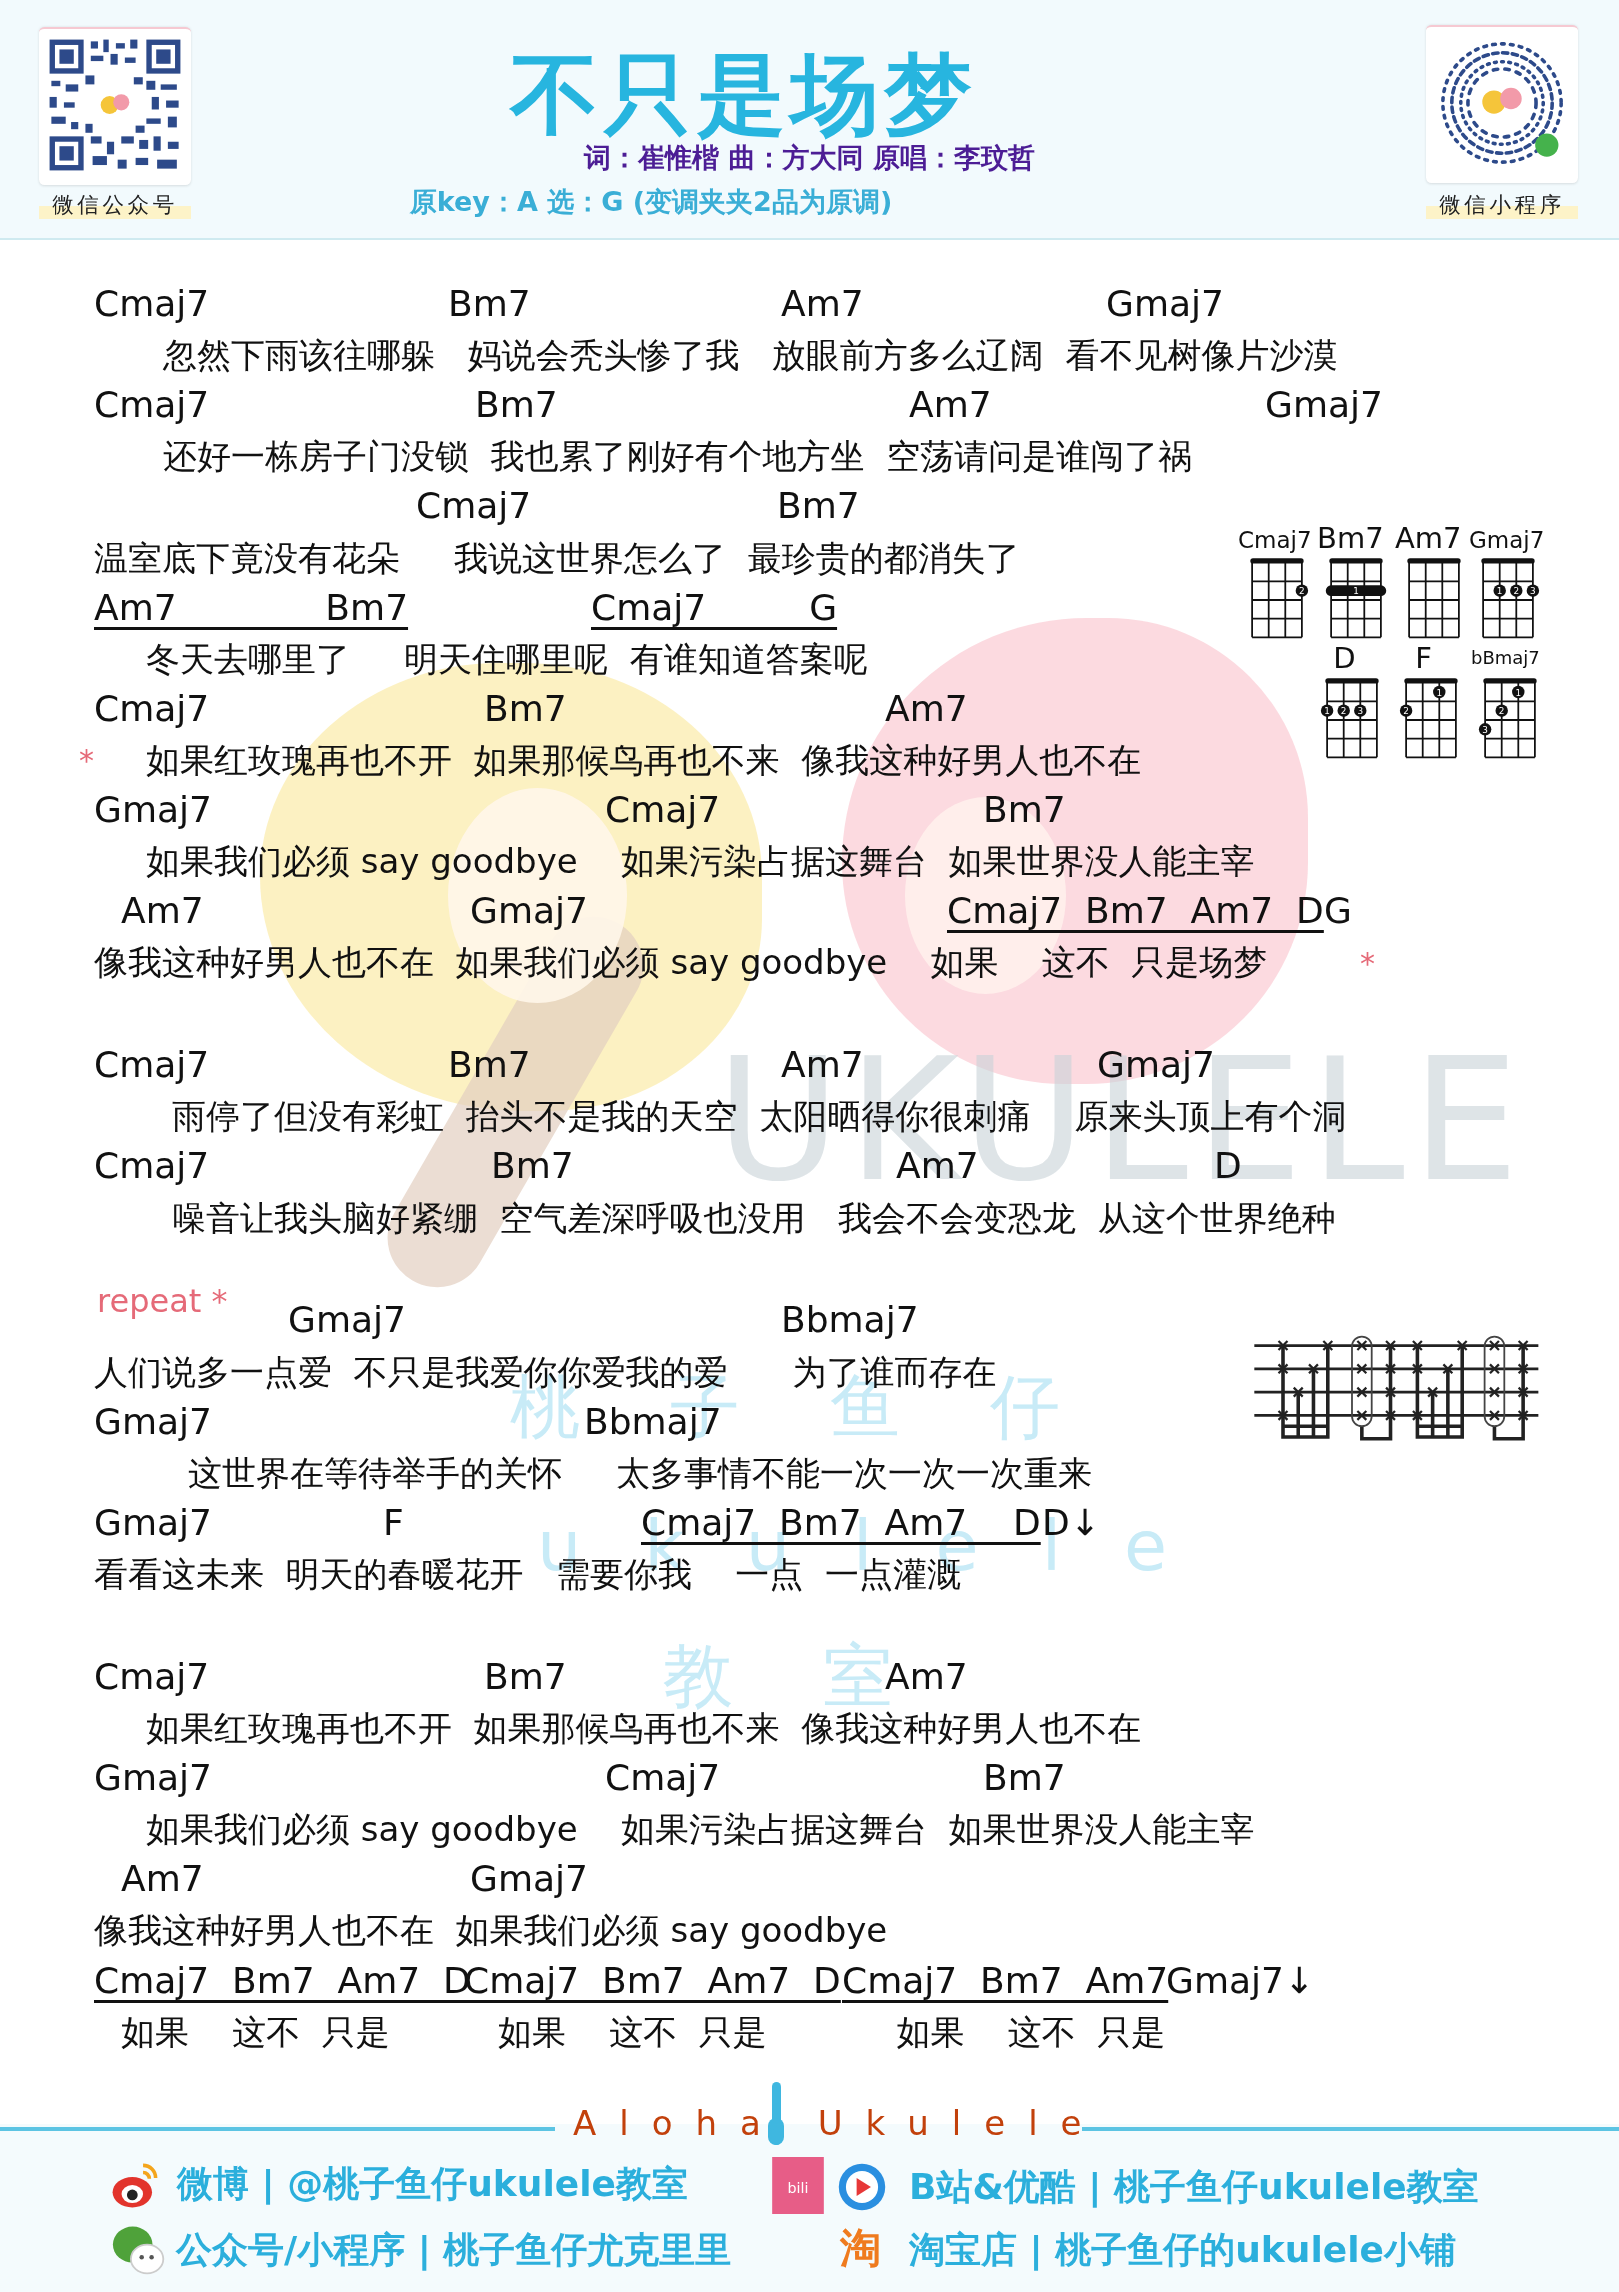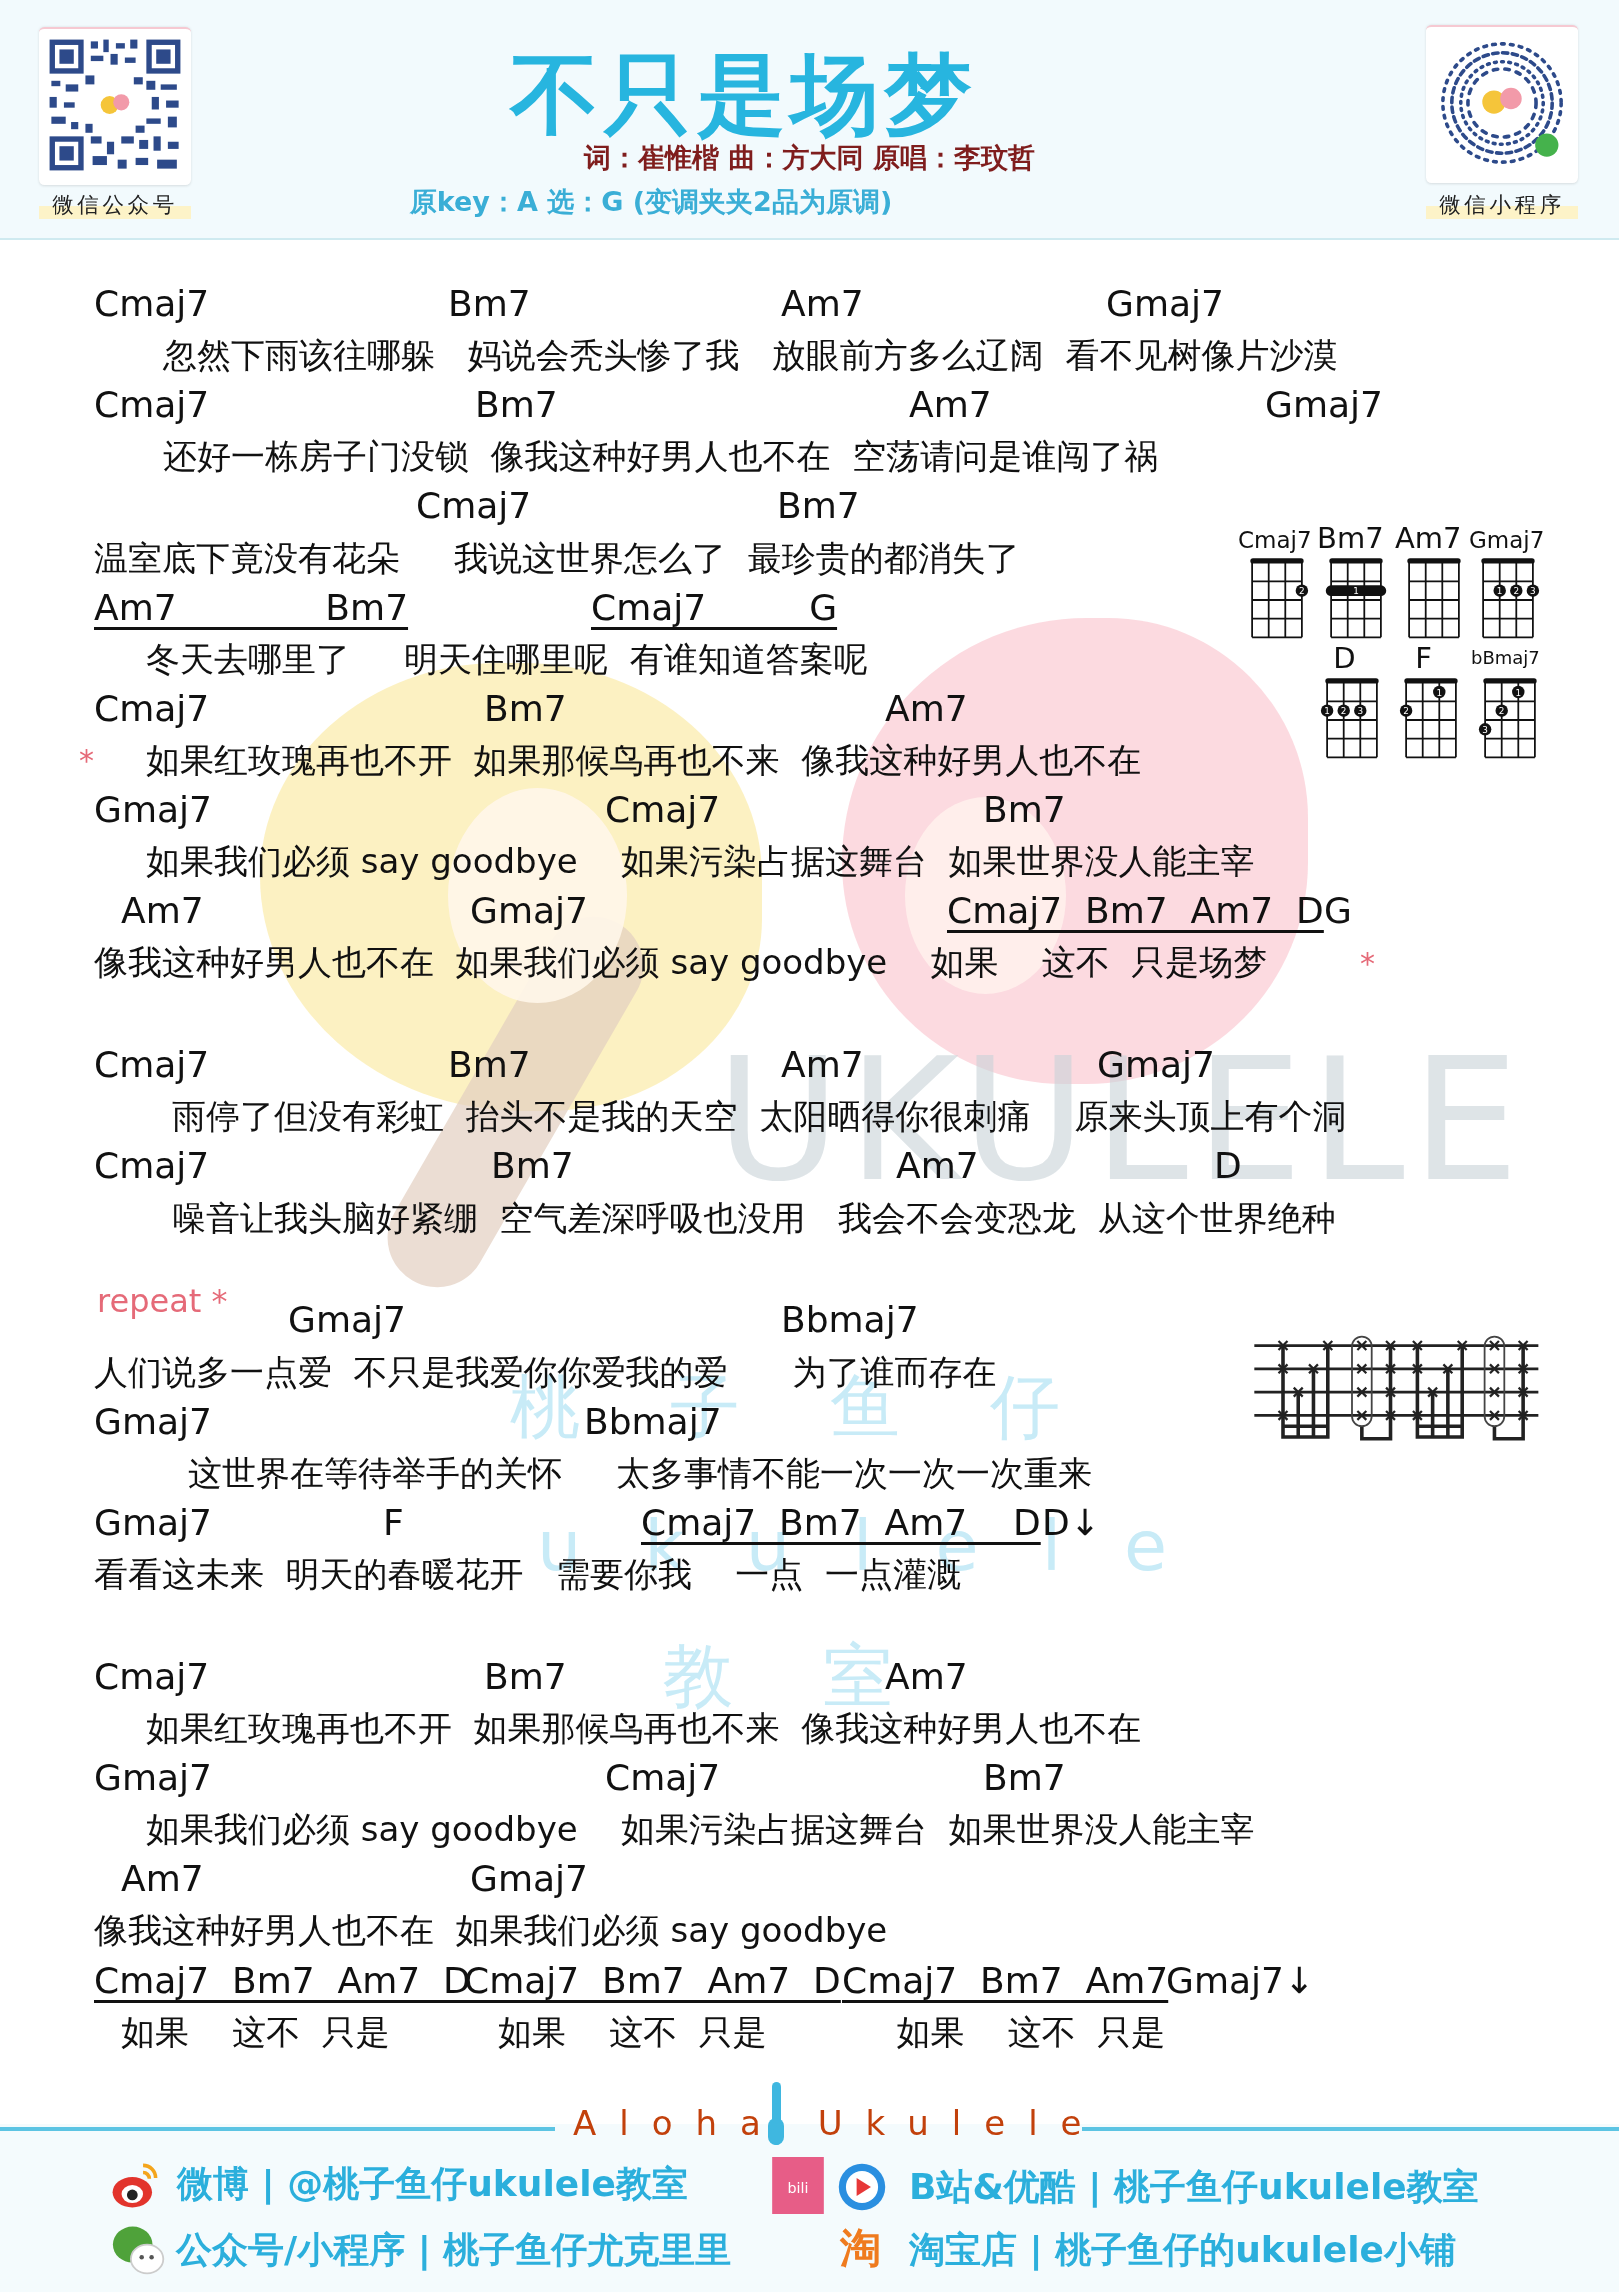--- a/index.html
+++ b/index.html
@@ -10,21 +10,21 @@
   .header { position: absolute; left: 0; top: 0; width: 1619px; height: 240px; background: #f2fafd; border-bottom: 2.7px solid #cfeaf0; }
   .qr-card { position: absolute; top: 27px; width: 152px; height: 158px; background: #fff; border-radius: 5.4px; box-shadow: 0 0.9px 2.7px rgba(0,0,0,0.12); border-top: 2.7px solid #f6c9d2; }
   .qr-left { left: 39px; }
   .qr-right { left: 1426px; top: 25px; height: 158px; }
   .qr-card svg { position: absolute; left: 7.2px; top: 7.2px; }
   .qr-label { position: absolute; top: 190px; width: 152px; text-align: center; font-size: 21.5px; letter-spacing: 3.6px; color: #222; background: linear-gradient(to top, #fdf3c8 0, #fdf3c8 45%, transparent 45%); }
   .qr-label.left { left: 39px; }
   .qr-label.right { left: 1426px; }
 
   .title { position: absolute; top: 36px; left: 0; width: 1488px; text-align: center; font-size: 88px; font-weight: bold; color: #27b5df; letter-spacing: 5.4px; }
-  .credits { position: absolute; top: 140px; left: 0; width: 1619px; text-align: center; font-size: 27px; color: #7f1d1d; font-weight: bold; }
+  .credits { position: absolute; top: 140px; left: 0; width: 1619px; text-align: center; font-size: 27px; color: #4c1d95; font-weight: bold; }
   .key { position: absolute; top: 184px; left: 0; width: 1302px; text-align: center; font-size: 27px; color: #3aaed6; font-weight: bold; }
 
   
   .wm { position: absolute; pointer-events: none; }
   .wm-yellow { left: 260px; top: 663px; width: 502px; height: 448px; background: #fcefb7; border-radius: 50% 50% 45% 55%; opacity: 0.85; }
   .wm-pink { left: 842px; top: 618px; width: 466px; height: 466px; background: #fbd3da; border-radius: 55% 45% 50% 50%; opacity: 0.85; }
   .wm-face1 { left: 448px; top: 788px; width: 179px; height: 215px; background: #fff6ea; border-radius: 50%; opacity: 0.9; }
   .wm-face2 { left: 905px; top: 797px; width: 161px; height: 197px; background: #fff0ec; border-radius: 50%; opacity: 0.9; }
   .wm-neck { left: 466px; top: 896px; width: 99px; height: 412px; background: #e2cfc0; border-radius: 49px; transform: rotate(30deg); opacity: 0.7; }
   .wm-ukulele { left: 716px; top: 1021px; font-size: 170px; color: #c9d3d8; font-family: "DejaVu Sans", sans-serif; letter-spacing: 7.2px; opacity: 0.6; }
@@ -146,21 +146,21 @@
 <div id="sheet">
     <div class="line chord" style="left: 94px; top: 283px;"><span style="position: static;">Cmaj7</span></div>
     <div class="line chord" style="left: 448px; top: 283px;"><span style="position: static;">Bm7</span></div>
     <div class="line chord" style="left: 781px; top: 283px;"><span style="position: static;">Am7</span></div>
     <div class="line chord" style="left: 1106px; top: 283px;"><span style="position: static;">Gmaj7</span></div>
     <div class="line lyric" style="left: 163px; top: 333px;">忽然下雨该往哪躲   妈说会秃头惨了我   放眼前方多么辽阔  看不见树像片沙漠</div>
     <div class="line chord" style="left: 94px; top: 384px;"><span style="position: static;">Cmaj7</span></div>
     <div class="line chord" style="left: 475px; top: 384px;"><span style="position: static;">Bm7</span></div>
     <div class="line chord" style="left: 909px; top: 384px;"><span style="position: static;">Am7</span></div>
     <div class="line chord" style="left: 1265px; top: 384px;"><span style="position: static;">Gmaj7</span></div>
-    <div class="line lyric" style="left: 163px; top: 434px;">还好一栋房子门没锁  像我这种好男人也不在  空荡请问是谁闯了祸</div>
+    <div class="line lyric" style="left: 163px; top: 434px;">还好一栋房子门没锁  我也累了刚好有个地方坐  空荡请问是谁闯了祸</div>
     <div class="line chord" style="left: 416px; top: 485px;"><span style="position: static;">Cmaj7</span></div>
     <div class="line chord" style="left: 777px; top: 485px;"><span style="position: static;">Bm7</span></div>
     <div class="line lyric" style="left: 94px; top: 536px;">温室底下竟没有花朵     我说这世界怎么了  最珍贵的都消失了</div>
     <div class="line chord" style="left: 94px; top: 587px;"><span class="u" style="position: static;">Am7             Bm7</span></div>
     <div class="line chord" style="left: 591px; top: 587px;"><span class="u" style="position: static;">Cmaj7         G</span></div>
     <div class="line lyric" style="left: 146px; top: 637px;">冬天去哪里了     明天住哪里呢  有谁知道答案呢</div>
     <div class="line chord" style="left: 94px; top: 688px;"><span style="position: static;">Cmaj7</span></div>
     <div class="line chord" style="left: 484px; top: 688px;"><span style="position: static;">Bm7</span></div>
     <div class="line chord" style="left: 885px; top: 688px;"><span style="position: static;">Am7</span></div>
     <div class="line lyric" style="left: 146px; top: 738px;">如果红玫瑰再也不开  如果那候鸟再也不来  像我这种好男人也不在</div>

